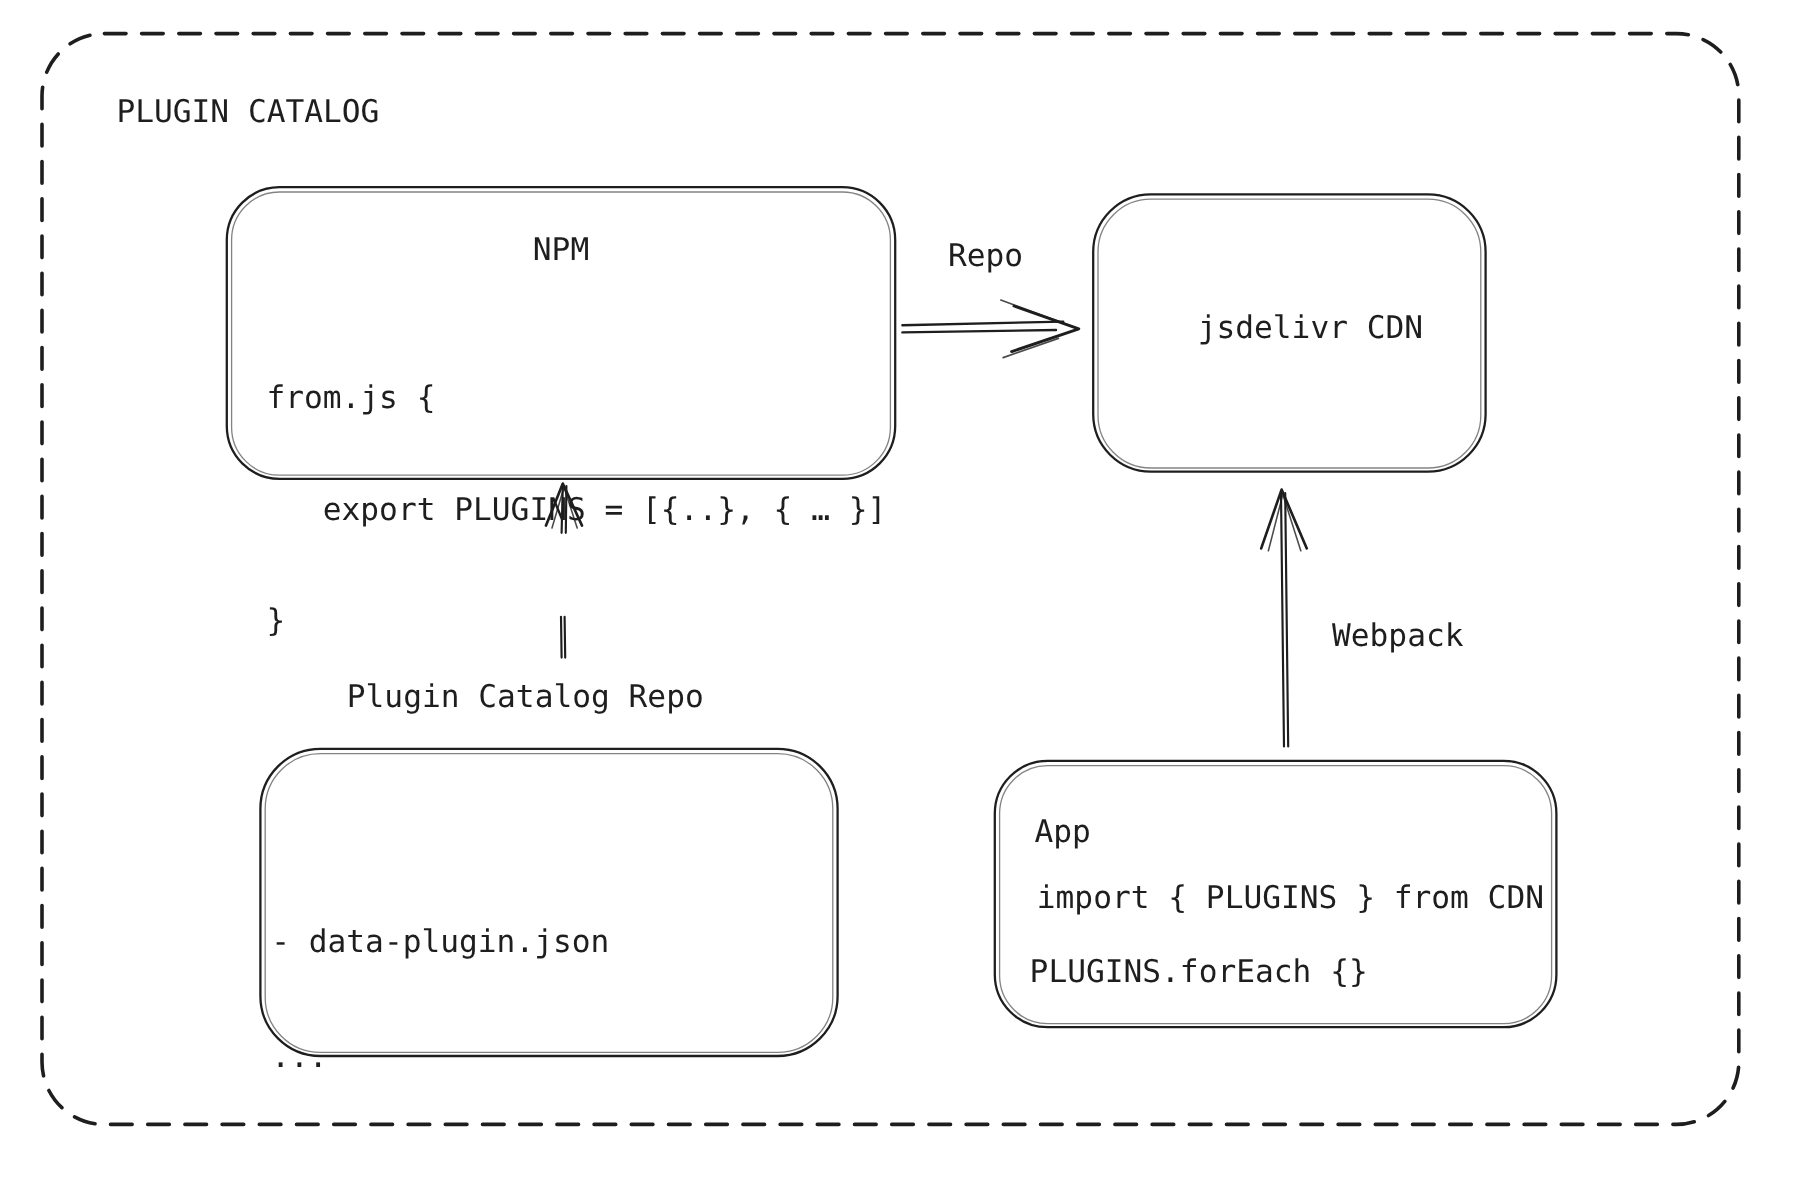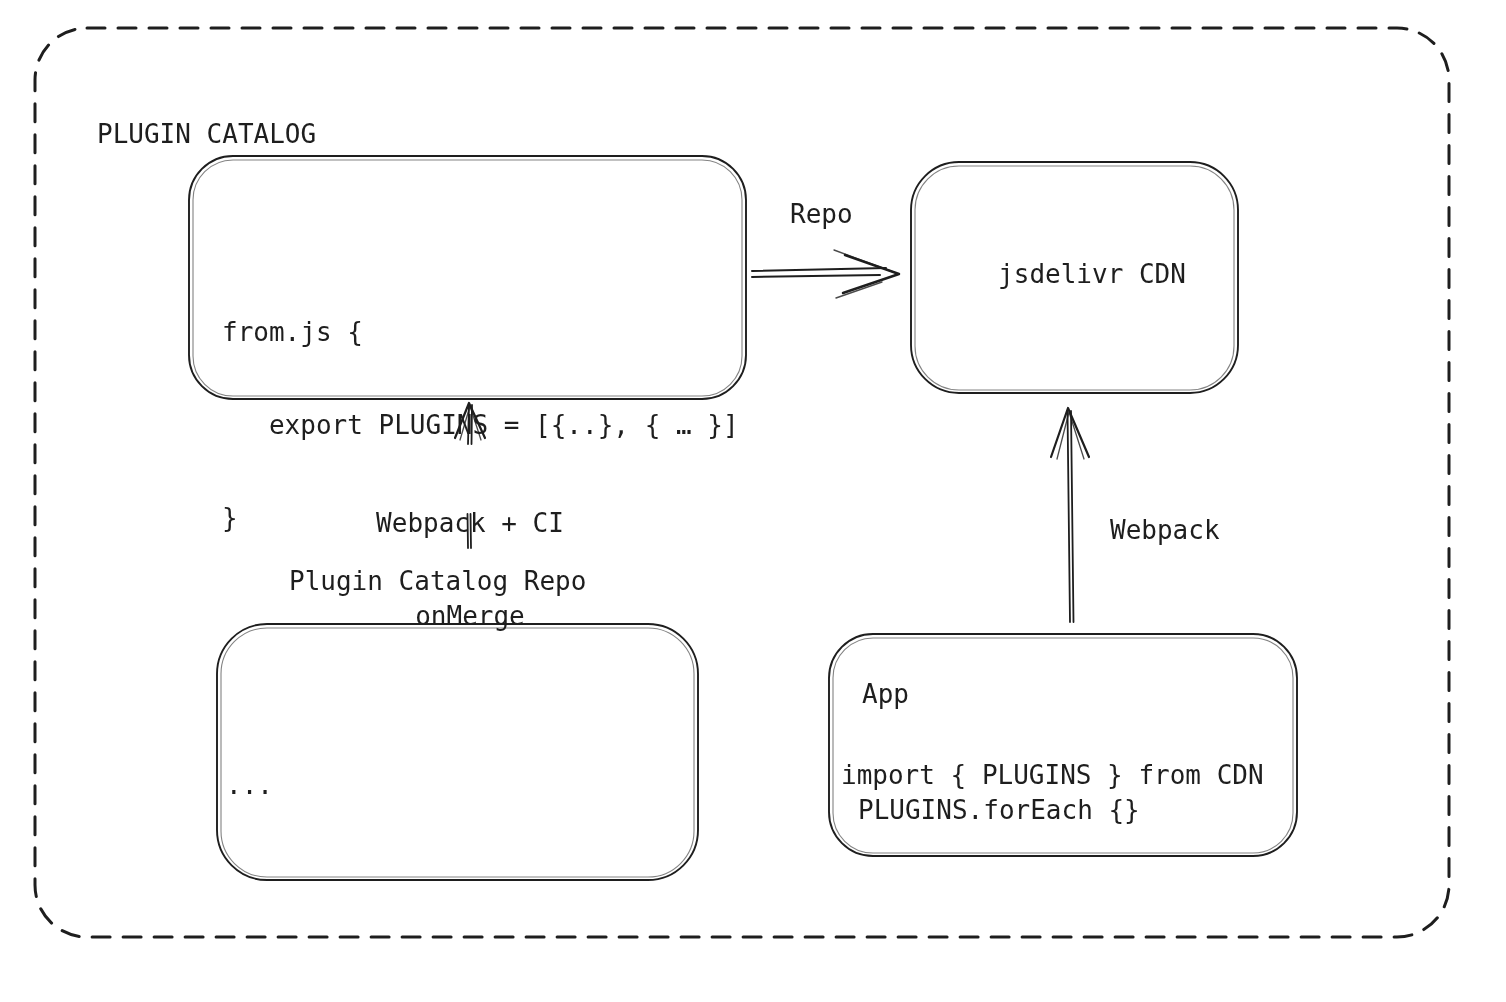--- a/index.html
+++ b/index.html
@@ -75,41 +75,39 @@
     </g>
 
     <g>
       <path class="sketch" d="M1067.5,411 L1070,622" stroke-width="1.8"></path>
       <path class="sketch" d="M1071,411 L1073.5,622" stroke-width="1.8"></path>
       <path class="sketch" d="M1051,457 L1068,408 L1089,457" stroke-width="2.2"></path>
       <path class="sketch" d="M1057,459 L1069,412 L1084,459" stroke-width="1.3" opacity="0.8"></path>
     </g>
   </svg>
 
-  <div class="t" style="left:97px;top:79px;margin-top:40px;">PLUGIN CATALOG</div>
+  <div class="t" style="left:97px;top:79px;">PLUGIN CATALOG</div>
 
+  <div class="t center" style="left:189px;top:194px;width:557px;">NPM</div>
   <div class="t" style="left:222px;top:255px;">
     <div>from.js {</div>
     <div>   export PLUGINS = [{..}, { … }]</div>
     <div>}</div>
   </div>
 
   <div class="t" style="left:790px;top:199px;">Repo</div>
 
   <div class="t center" style="left:911px;top:259px;width:362px;">jsdelivr CDN</div>
 
-  <div class="t center" style="left:320px;top:446px;width:300px;">
-    <div>Webpack + CI</div>
-    <div>onMerge</div>
-  </div>
 
   <div class="t" style="left:289px;top:566px;text-align:center;">Plugin Catalog Repo</div>
   <div class="t lh32" style="left:226px;top:705px;">
+    <div>- data-plugin.json</div>
     <div>...</div>
   </div>
 
   <div class="t" style="left:862px;top:679px;">App</div>
-  <div class="t" style="left:841px;top:734px;margin-top:26px;">import { PLUGINS } from CDN</div>
+  <div class="t" style="left:864px;top:734px;">import { PLUGINS } from CDN</div>
   <div class="t" style="left:858px;top:795px;text-align:right;">PLUGINS.forEach {}</div>
 
   <div class="t" style="left:1110px;top:515px;">Webpack</div>
 
 </div>
 
 </body></html>

